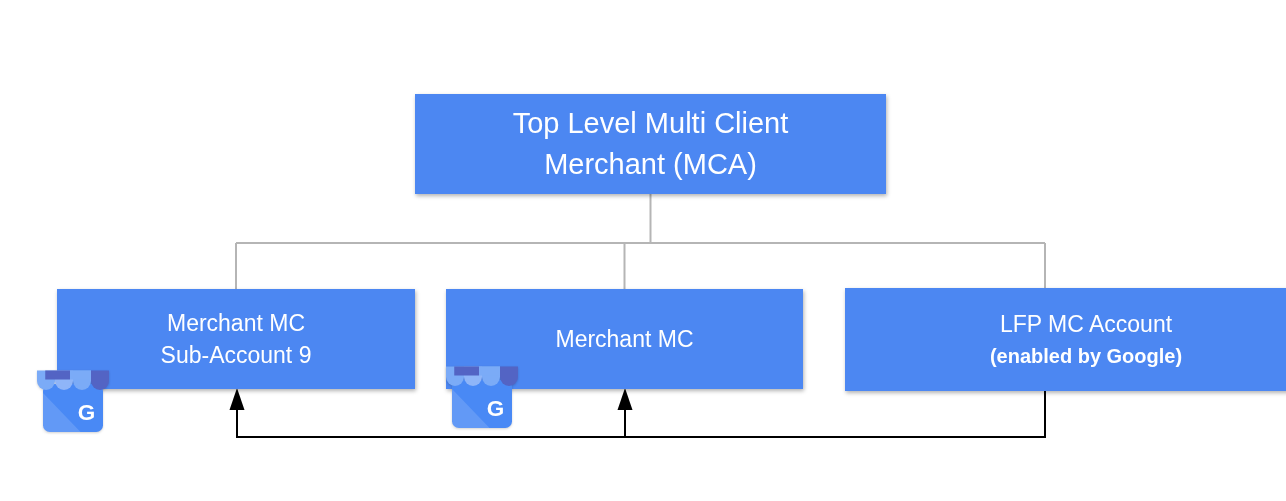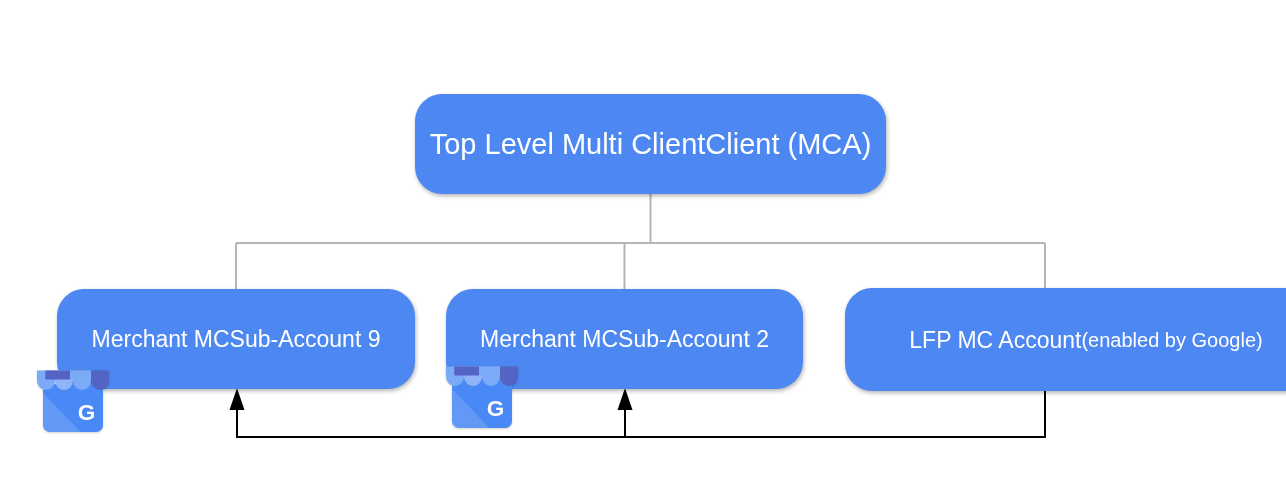--- a/index.html
+++ b/index.html
@@ -19,25 +19,25 @@
     left: 0; top: 0;
     width: 1286px; height: 501px;
     pointer-events: none;
   }
 
   .node {
     position: absolute;
     background: #4C87F2;
     color: #ffffff;
     display: flex;
+    flex-direction: column;
     align-items: center;
     justify-content: center;
     text-align: center;
     box-shadow: 1px 2px 4px rgba(0,0,0,0.30);
-    border-radius: 27px;
   }
 
   #root-node {
     left: 415px; top: 94px;
     width: 471px; height: 100px;
     font-size: 29px; line-height: 41px;
   }
 
   #node-merchant-1 {
     left: 57px; top: 289px;
@@ -49,21 +49,21 @@
     left: 446px; top: 289px;
     width: 357px; height: 100px;
     font-size: 23px; line-height: 32px;
   }
 
   #node-lfp {
     left: 845px; top: 288px;
     width: 482px; height: 103px;
     font-size: 23px; line-height: 32px;
   }
-  #node-lfp .line2 { font-size: 20px; }
+  #node-lfp .line2 { font-size: 20px; font-weight: bold; }
 
   .biz-icon {
     position: absolute;
     width: 72px; height: 70px;
     filter: drop-shadow(0 1px 1px rgba(0,0,0,0.18));
   }
   #biz-icon-1 { left: 37px; top: 367px; }
   #biz-icon-2 { left: 446px; top: 363px; }
 </style>
 </head>
@@ -84,31 +84,30 @@
       <path d="M625 437 L625 406"></path>
     </g>
     <g fill="#000000" stroke="none">
       <polygon points="237,388 229.5,410 244.5,410"></polygon>
       <polygon points="625,388 617.5,410 632.5,410"></polygon>
     </g>
   </svg>
 
   <div class="node" id="root-node">
     <span class="line1">Top Level Multi Client</span>
-    <span class="line2">Client (MCA)</span>
+    <span class="line2">Merchant (MCA)</span>
   </div>
 
   <div class="node" id="node-merchant-1">
     <span class="line1">Merchant MC</span>
     <span class="line2">Sub-Account 9</span>
   </div>
 
   <div class="node" id="node-merchant-2">
     <span class="line1">Merchant MC</span>
-    <span class="line2">Sub-Account 2</span>
   </div>
 
   <div class="node" id="node-lfp">
     <span class="line1">LFP MC Account</span>
     <span class="line2">(enabled by Google)</span>
   </div>
 
   <svg class="biz-icon" id="biz-icon-1" viewBox="0 0 96 92" xmlns="http://www.w3.org/2000/svg">
     <rect x="8" y="22" width="80" height="64" rx="9" fill="#4989F5"></rect>
     <path d="M8 34 L58 86 L8 86 Z" fill="#FFFFFF" opacity="0.14"></path>

